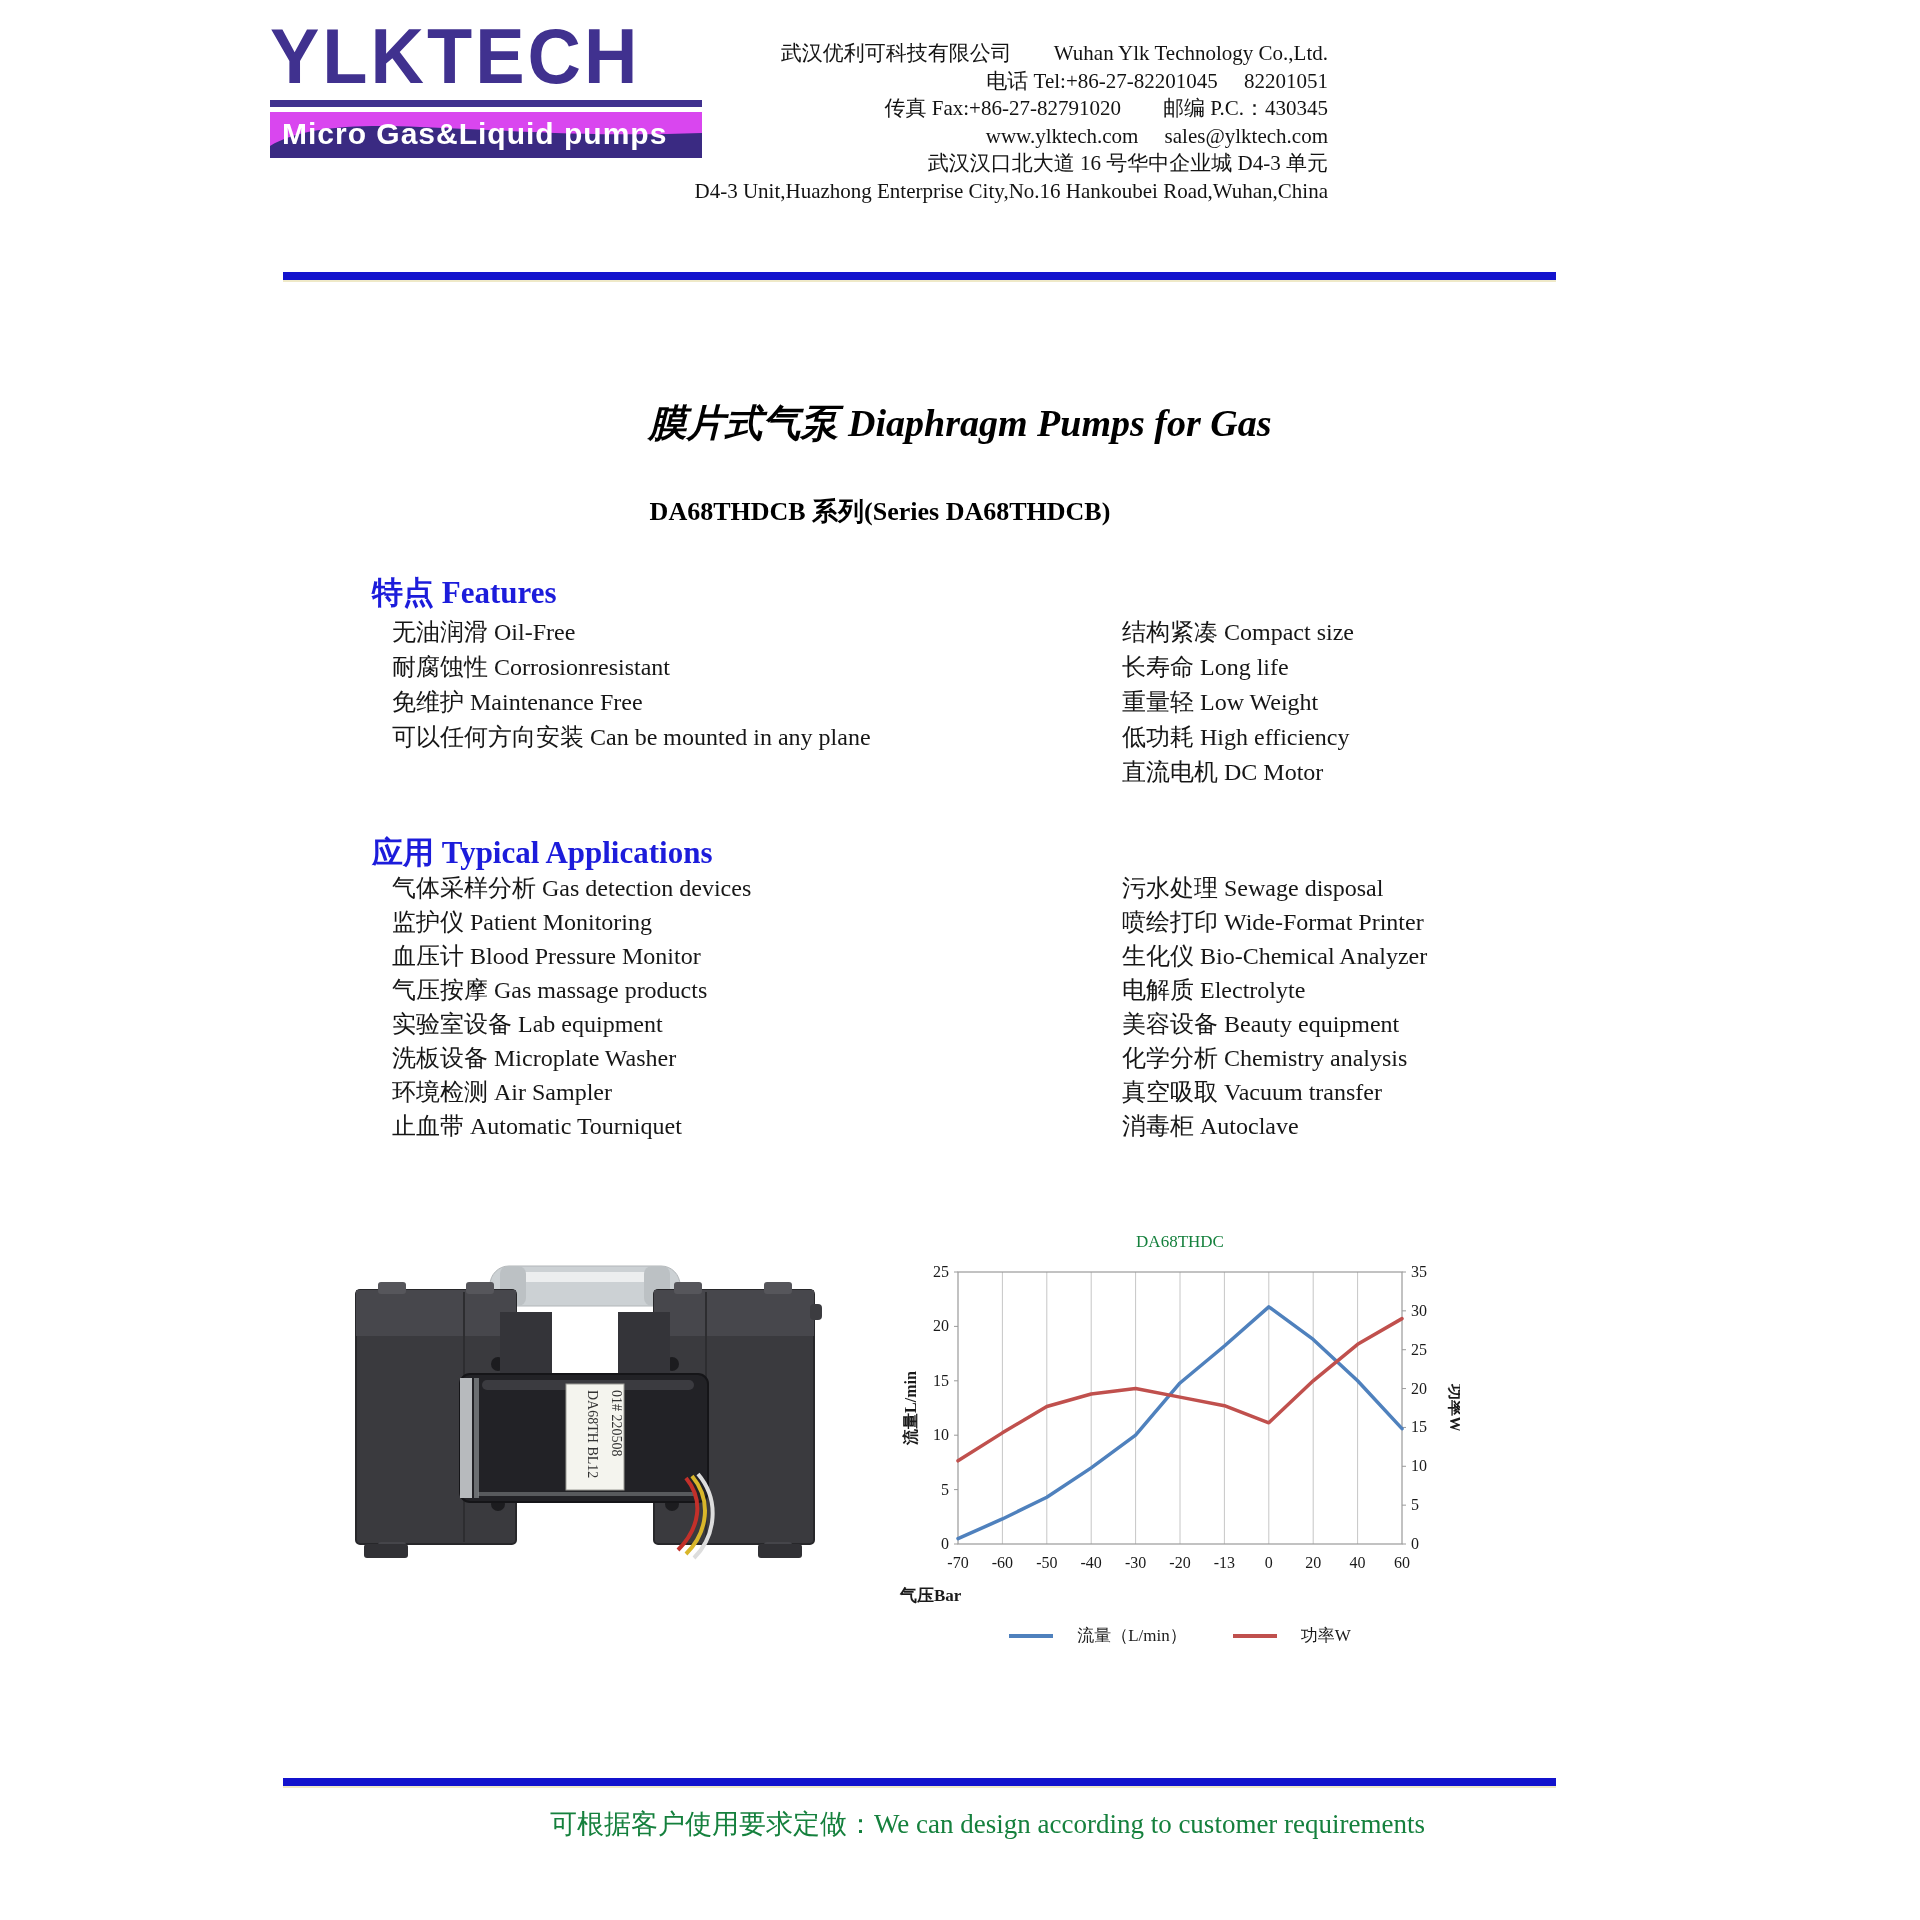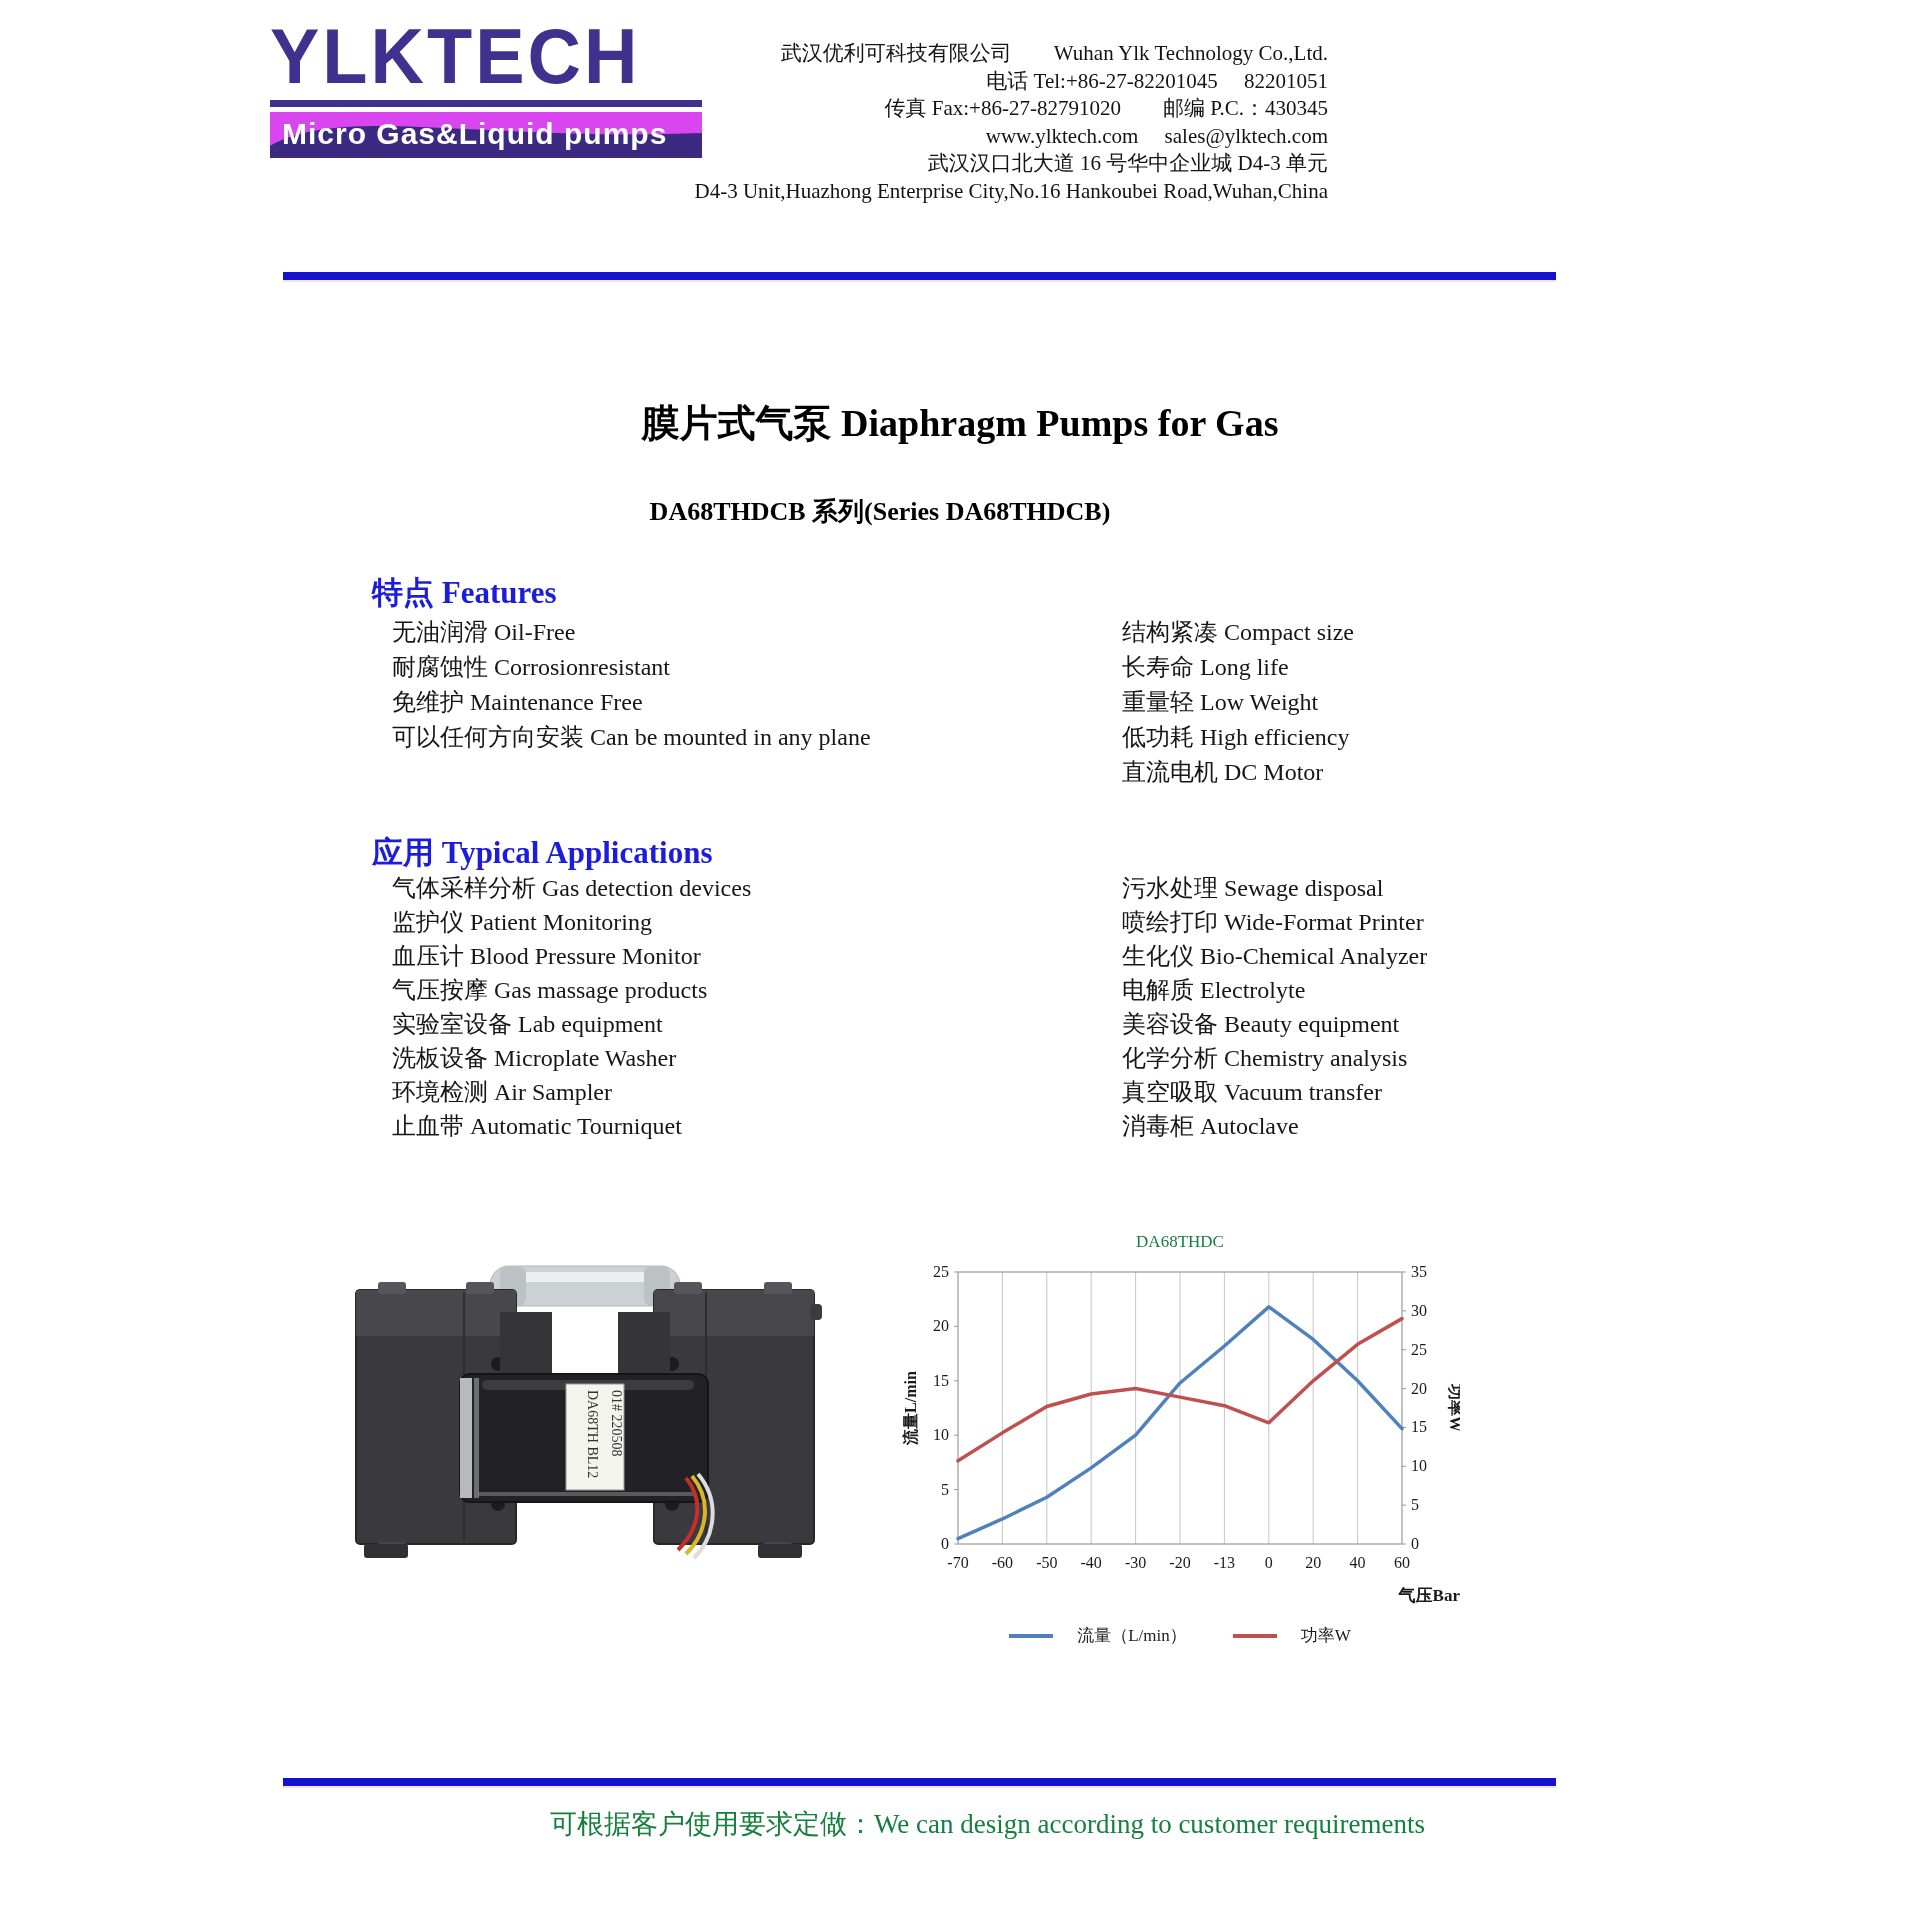--- a/index.html
+++ b/index.html
@@ -20,21 +20,21 @@
 
   .company-info{position:absolute;right:228px;top:40px;text-align:right;
                 font-size:21px;line-height:27.5px;color:#131313;white-space:nowrap;}
 
   .rule{position:absolute;left:283px;width:1409px;height:8px;background:#1313cd;}
   .rule-top{top:272px;border-bottom:2px solid #efe9c8;}
   .rule-bottom{top:1778px;border-bottom:2px solid #efe9c8;}
 
   
   .doc-title{position:absolute;left:0;top:398px;width:1920px;text-align:center;
-             font-weight:bold;font-size:38px;color:#000;}
+             font-weight:bold;font-size:38px;color:#000;font-style:italic;}
   .doc-subtitle{position:absolute;left:0;top:494px;width:1760px;text-align:center;
                 font-weight:bold;font-size:26px;color:#000;}
 
   
   .sec-heading{position:absolute;left:372px;font-weight:bold;font-size:31px;color:#1c1cdb;
                white-space:nowrap;}
   .h-features{top:572px;}
   .h-apps{top:832px;}
   ul.plain{list-style:none;margin:0;padding:0;position:absolute;font-size:24px;color:#161616;}
   ul.plain li{white-space:nowrap;}
@@ -43,21 +43,21 @@
   .apps-left{left:392px;top:871px;}      .apps-left li{height:34px;line-height:34px;}
   .apps-right{left:1122px;top:871px;}    .apps-right li{height:34px;line-height:34px;}
 
   
   .photo{position:absolute;left:348px;top:1252px;width:474px;height:336px;}
 
   
   .chart{position:absolute;left:900px;top:1232px;width:560px;height:440px;}
   .chart-title{text-align:center;font-weight:normal;font-size:17px;color:#15803d;height:26px;}
   .chart svg text{font-family:"Liberation Serif",serif;font-size:16px;fill:#1a1a1a;}
-  .chart-xlabel{text-align:right;font-weight:bold;font-size:17px;color:#1a1a1a;height:26px;}
+  .chart-xlabel{text-align:left;font-weight:bold;font-size:17px;color:#1a1a1a;height:26px;}
   .chart-legend{display:flex;justify-content:center;gap:46px;margin-top:14px;
                 font-size:17px;color:#1a1a1a;}
   .legend-item{display:flex;align-items:center;gap:24px;}
   .legend-swatch{display:inline-block;width:44px;height:4px;}
 
   
   .footer-note{position:absolute;left:283px;top:1806px;width:1409px;text-align:center;
                font-size:27px;color:#15803d;}
 </style>
 </head>

